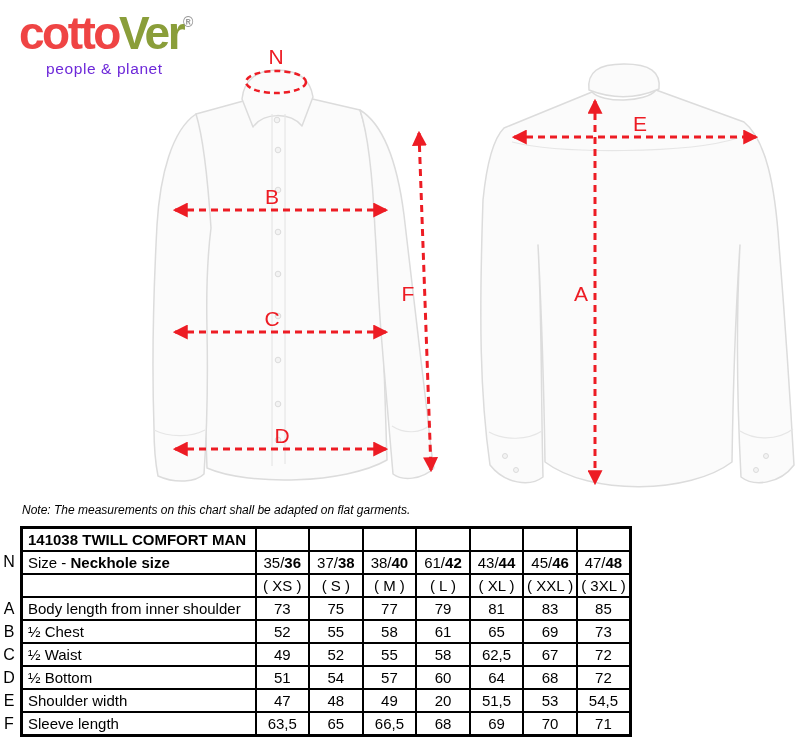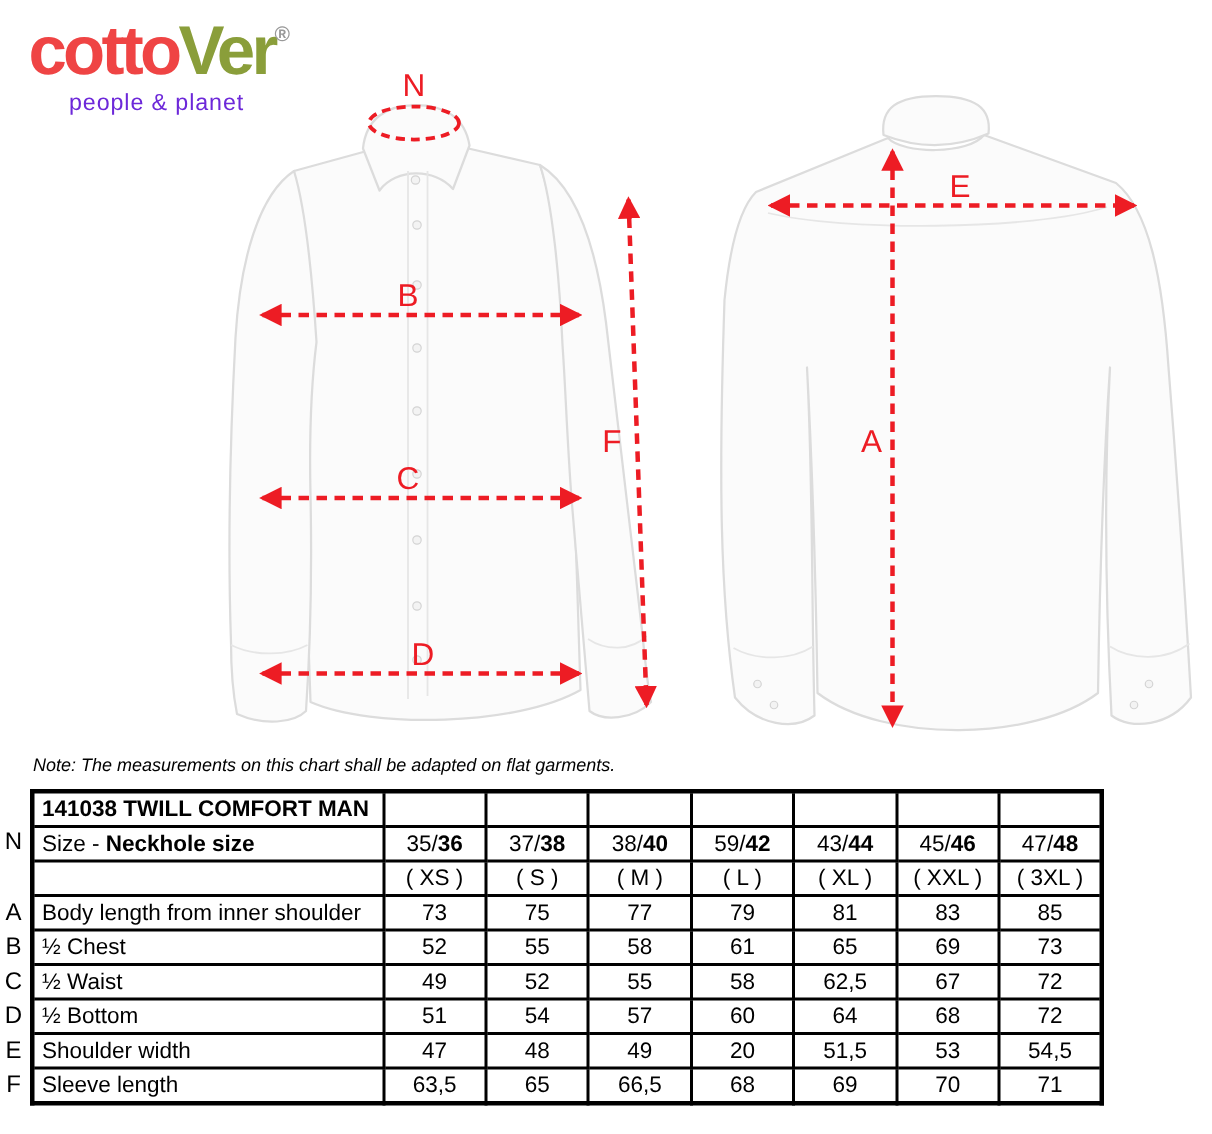--- a/index.html
+++ b/index.html
@@ -20,21 +20,21 @@
   .seam{fill:none;stroke:#e6e6e6;stroke-width:1.2;}
   .btn{fill:#f3f3f3;stroke:#d4d4d4;stroke-width:.8;}
   .arrow{fill:none;stroke:#ed1c24;stroke-width:3;stroke-dasharray:7 5;}
   .arrow-e{fill:none;stroke:#ed1c24;stroke-width:2.5;stroke-dasharray:6 4;}
   .mlabel{fill:#ed1c24;font-size:21px;font-family:"Liberation Sans",sans-serif;}
 
   
   .note{position:absolute;left:22px;top:503px;font-size:12px;font-style:italic;}
 
   
-  table.size-table{position:absolute;left:20px;top:526px;width:716px;
+  table.size-table{position:absolute;left:20px;top:526px;width:612px;
       border-collapse:collapse;table-layout:fixed;border:3px solid #000;}
   table.size-table td{border:2px solid #000;height:21px;padding:0;
       font-size:15px;text-align:center;overflow:hidden;white-space:nowrap;}
   table.size-table td.lbl{text-align:left;padding-left:5px;}
   .bold{font-weight:bold;text-align:center;}
   .rowletters div{position:absolute;left:0;width:18px;text-align:center;
       font-size:16px;transform:translateY(-50%);}
 </style>
 </head>
 <body>
@@ -162,21 +162,21 @@
       <td></td>
       <td></td>
       <td></td>
       <td></td>
     </tr>
     <tr>
       <td class="lbl"><span>Size - </span><span class="bold">Neckhole size</span></td>
       <td><span>35/</span><span class="bold">36</span></td>
       <td><span>37/</span><span class="bold">38</span></td>
       <td><span>38/</span><span class="bold">40</span></td>
-      <td><span>59/</span><span class="bold">42</span></td>
+      <td><span>61/</span><span class="bold">42</span></td>
       <td><span>43/</span><span class="bold">44</span></td>
       <td><span>45/</span><span class="bold">46</span></td>
       <td><span>47/</span><span class="bold">48</span></td>
     </tr>
     <tr>
       <td class="lbl"></td>
       <td>( XS )</td>
       <td>( S )</td>
       <td>( M )</td>
       <td>( L )</td>

